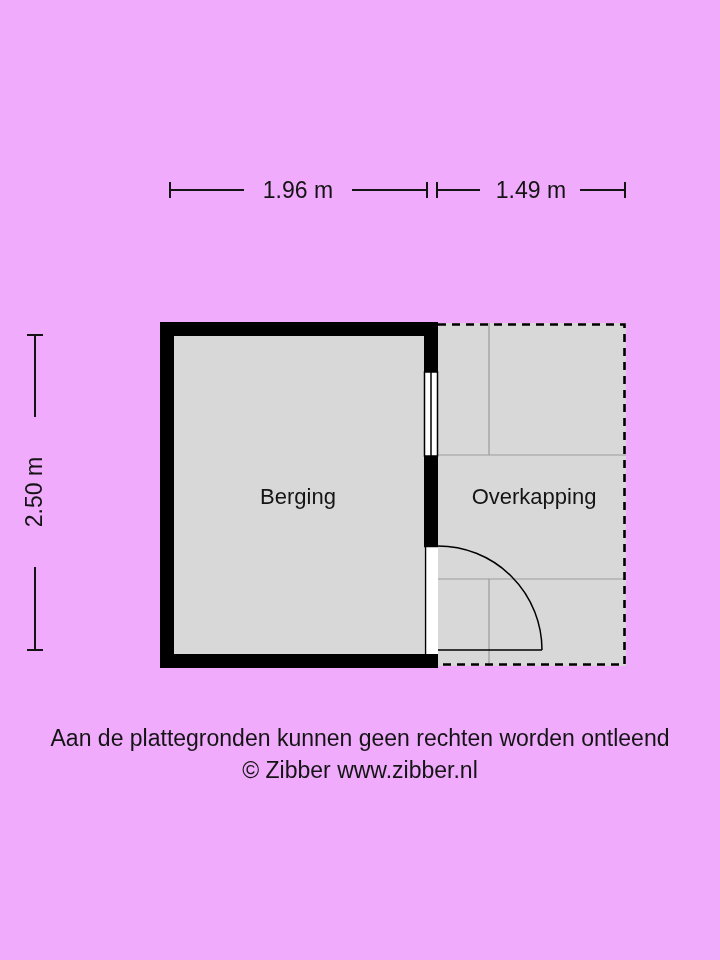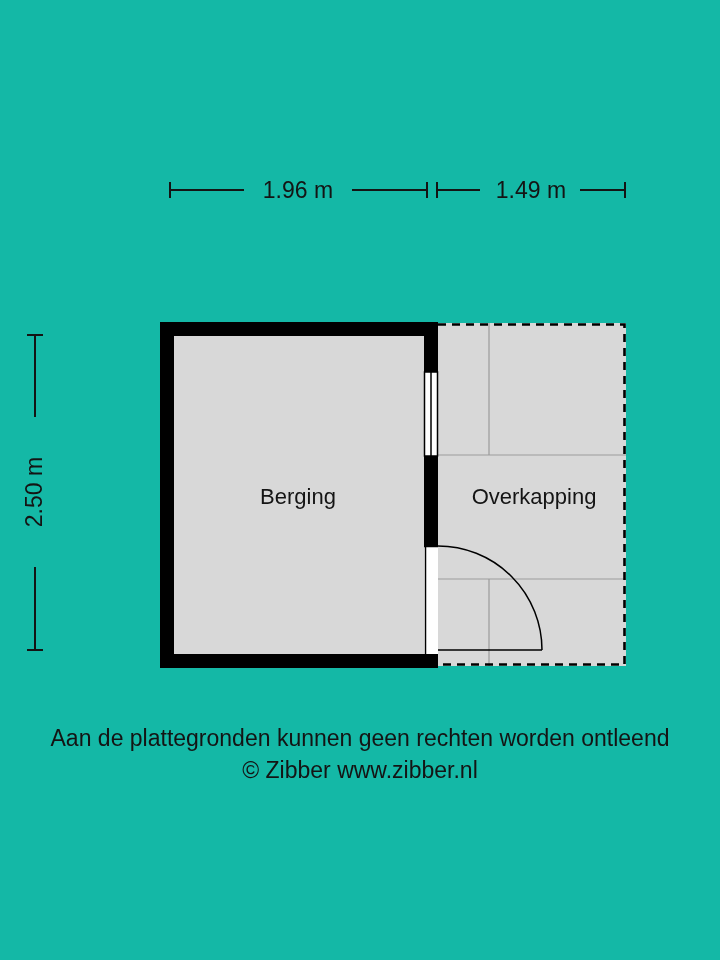--- a/index.html
+++ b/index.html
@@ -1,20 +1,20 @@
 <!DOCTYPE html>
 <html><head>
 <meta charset="utf-8">
 <style>
   html, body { margin: 0; padding: 0; background: #ffffff; }
   .page {
     position: relative;
     width: 720px;
     height: 960px;
-    background: #14b8a6;
+    background: #f0abfc;
     overflow: hidden;
     font-family: "Liberation Sans", sans-serif;
   }
   svg text {
     font-family: "Liberation Sans", sans-serif;
     fill: #141414;
   }
   .dim-label { font-size: 23px; }
   .room-label { font-size: 22px; }
   .footer-line { font-size: 23px; }

